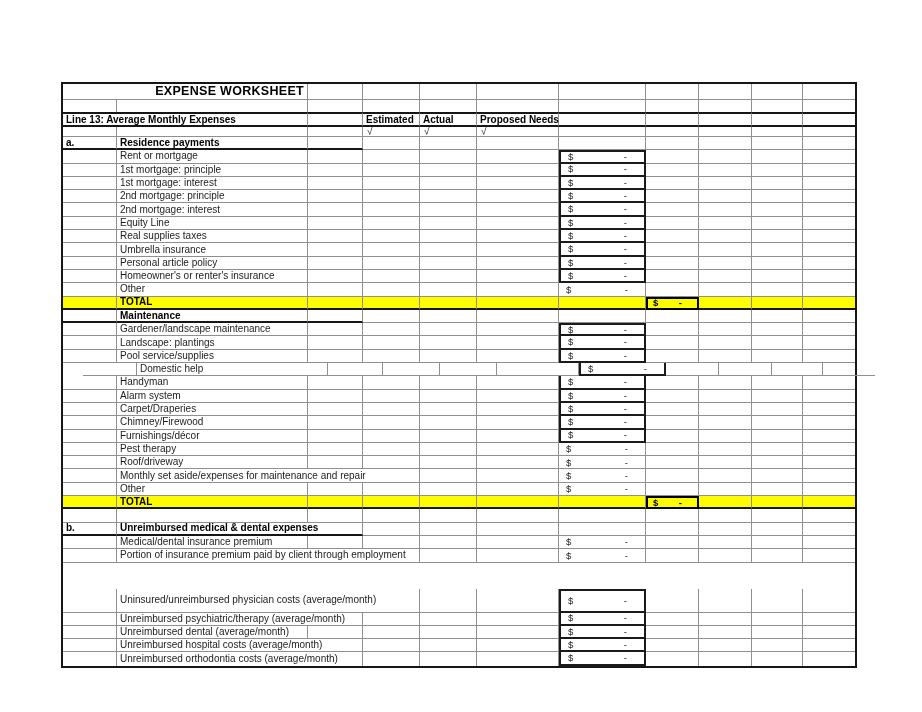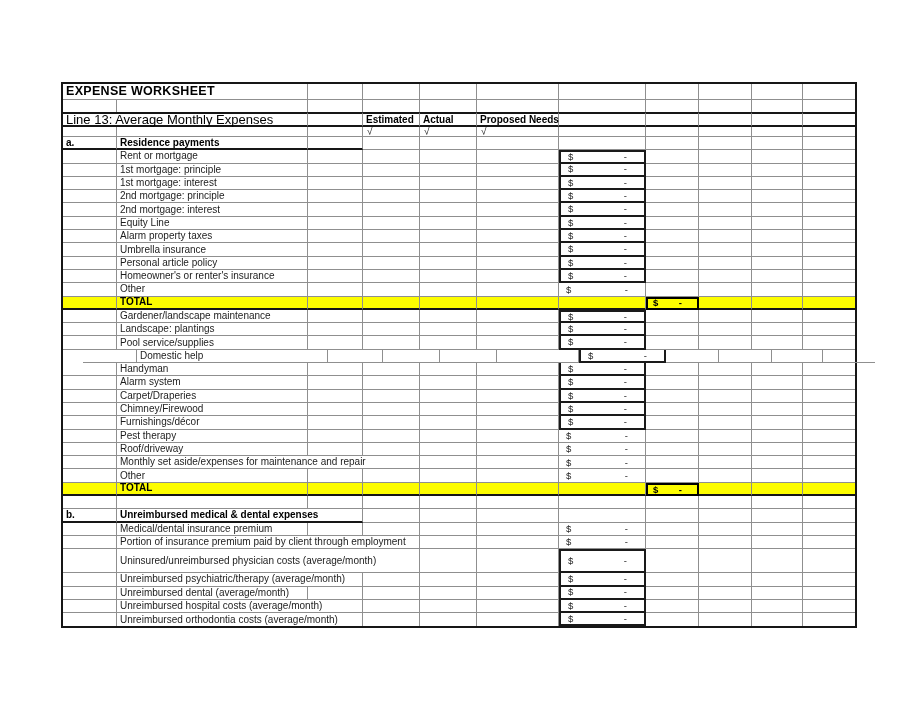--- a/index.html
+++ b/index.html
@@ -18,39 +18,39 @@
     box-sizing:border-box;font-size:10px;line-height:1;color:#1c1c1c;
     white-space:nowrap;overflow:visible;padding:0 3px;z-index:1;
   }
   .desc{z-index:3;}
   .no-r{border-right:none !important;}
   .no-b{border-bottom:none !important;}
   .thickb{border-bottom:2px solid #161616 !important;}
   .th{border-top:2px solid #161616;border-bottom:2px solid #161616 !important;}
   .yellow{background:#fdfd00;}
   .title-cell{font-weight:700;font-size:12.5px;letter-spacing:.3px;color:#000;}
-  .linehead{font-weight:400;font-size:13px;color:#000;text-align:center;}
+  .linehead{font-weight:700;font-size:10px;color:#000;text-align:center;}
   .colh{font-weight:700;font-size:10px;color:#000;}
   .sec{font-weight:700;font-size:10px;color:#000;}
   .tot{font-weight:700;font-size:10px;color:#000;}
   .check{font-size:10px;padding-left:4px;color:#222;}
   .amount{font-size:9.5px;justify-content:space-between;padding:0 17px 0 7px;color:#222;}
   .amount.boxed{border:2px solid #1a1a1a;}
   .amount.boxed.run{border-top:none;}
   .total-box{
     border:2px solid #000;font-weight:700;font-size:9.5px;color:#000;
     justify-content:space-between;padding:0 15px 0 5px;
   }
 </style>
 </head>
 <body>
 
 <div id="sheet">
     <div class="row" style="height: 16px;">
-      <div class="cell title-cell" style="width: 245px;">
+      <div class="cell title-cell" style="width: 245px; justify-content: flex-end;">
         <span>EXPENSE WORKSHEET</span>
       </div>
       <div class="cell" style="width: 55px;"></div>
       <div class="cell" style="width: 57px;"></div>
       <div class="cell" style="width: 57px;"></div>
       <div class="cell" style="width: 82px;"></div>
       <div class="cell" style="width: 87px;"></div>
       <div class="cell" style="width: 53px;"></div>
       <div class="cell" style="width: 53px;"></div>
       <div class="cell" style="width: 51px;"></div>
@@ -229,21 +229,21 @@
         <span>-</span>
       </div>
       <div class="cell" style="width: 53px;"></div>
       <div class="cell" style="width: 53px;"></div>
       <div class="cell" style="width: 51px;"></div>
       <div class="cell no-r" style="width: 52px;"></div>
     </div>
     <div class="row" style="height: 13.3px;">
       <div class="cell" style="width: 54px;"></div>
       <div class="cell desc" style="width: 191px;">
-        <span>Alarm property taxes</span>
+        <span>Real supplies taxes</span>
       </div>
       <div class="cell" style="width: 55px;"></div>
       <div class="cell" style="width: 57px;"></div>
       <div class="cell" style="width: 57px;"></div>
       <div class="cell" style="width: 82px;"></div>
       <div class="cell amount boxed run" style="width: 87px;">
         <span>$</span>
         <span>-</span>
       </div>
       <div class="cell" style="width: 53px;"></div>
@@ -335,20 +335,37 @@
       <div class="cell yellow thickb" style="width: 87px;"></div>
       <div class="cell total-box yellow" style="width: 53px;">
         <span>$</span>
         <span>-</span>
       </div>
       <div class="cell yellow thickb" style="width: 53px;"></div>
       <div class="cell yellow thickb" style="width: 51px;"></div>
       <div class="cell yellow thickb no-r" style="width: 52px;"></div>
     </div>
     <div class="row" style="height: 13.3px;">
+      <div class="cell sec thickb" style="width: 54px;">
+        <span></span>
+      </div>
+      <div class="cell sec desc thickb" style="width: 191px;">
+        <span>Maintenance</span>
+      </div>
+      <div class="cell thickb" style="width: 55px;"></div>
+      <div class="cell" style="width: 57px;"></div>
+      <div class="cell" style="width: 57px;"></div>
+      <div class="cell" style="width: 82px;"></div>
+      <div class="cell" style="width: 87px;"></div>
+      <div class="cell" style="width: 53px;"></div>
+      <div class="cell" style="width: 53px;"></div>
+      <div class="cell" style="width: 51px;"></div>
+      <div class="cell no-r" style="width: 52px;"></div>
+    </div>
+    <div class="row" style="height: 13.3px;">
       <div class="cell" style="width: 54px;"></div>
       <div class="cell desc" style="width: 191px;">
         <span>Gardener/landscape maintenance</span>
       </div>
       <div class="cell" style="width: 55px;"></div>
       <div class="cell" style="width: 57px;"></div>
       <div class="cell" style="width: 57px;"></div>
       <div class="cell" style="width: 82px;"></div>
       <div class="cell amount boxed" style="width: 87px;">
         <span>$</span>
@@ -652,21 +669,21 @@
       <div class="cell" style="width: 82px;"></div>
       <div class="cell amount" style="width: 87px;">
         <span>$</span>
         <span>-</span>
       </div>
       <div class="cell" style="width: 53px;"></div>
       <div class="cell" style="width: 53px;"></div>
       <div class="cell" style="width: 51px;"></div>
       <div class="cell no-r" style="width: 52px;"></div>
     </div>
-    <div class="row" style="height: 24px;">
+    <div class="row" style="height: 24px; margin-top: 26px;">
       <div class="cell" style="width: 54px;"></div>
       <div class="cell desc no-r" style="width: 191px;">
         <span>Uninsured/unreimbursed physician costs (average/month)</span>
       </div>
       <div class="cell no-r" style="width: 55px;"></div>
       <div class="cell" style="width: 57px;"></div>
       <div class="cell" style="width: 57px;"></div>
       <div class="cell" style="width: 82px;"></div>
       <div class="cell amount boxed" style="width: 87px;">
         <span>$</span>

